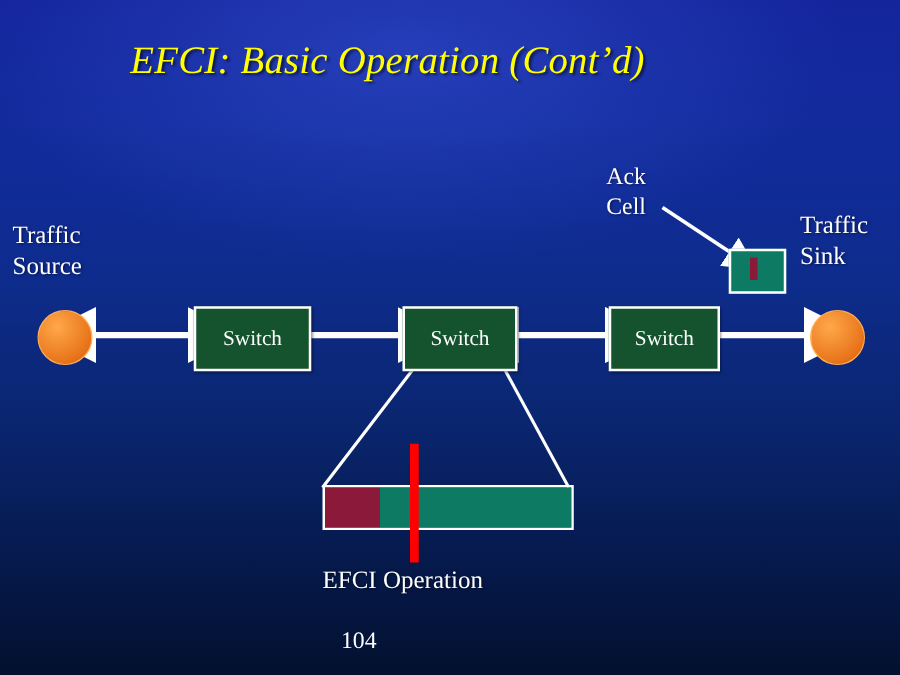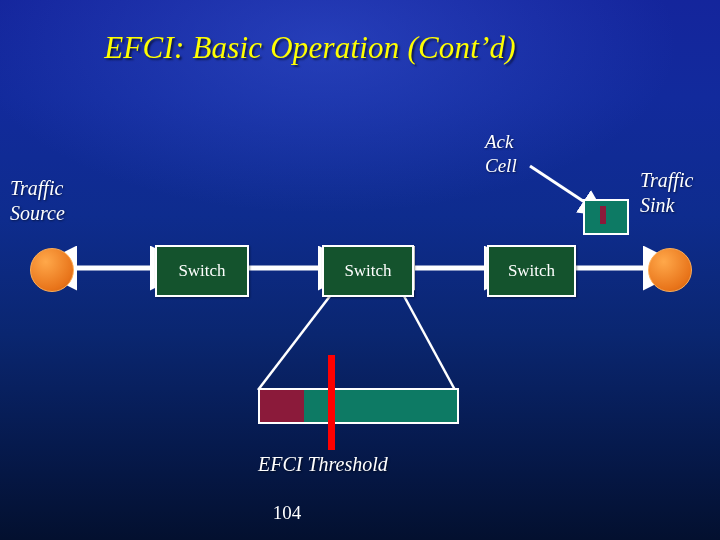--- a/index.html
+++ b/index.html
@@ -19,21 +19,20 @@
     position:absolute;left:0;top:30px;width:620px;text-align:center;
     color:#ffff00;font-size:31px;font-style:italic;letter-spacing:0.2px;
     text-shadow:2px 2px 2px rgba(0,0,0,0.55);
     font-family:"Liberation Serif", serif;
   }
   .lbl{
     position:absolute;color:#ffffff;font-size:20px;line-height:25px;
     font-family:"Liberation Serif", serif;
     text-shadow:1px 1px 2px rgba(0,0,0,0.5);
     white-space:pre-line;
-    font-style:italic;
   }
   .lbl-src{left:10px;top:176px;}
   .lbl-ack{left:485px;top:130px;font-size:19px;line-height:24px;}
   .lbl-sink{left:640px;top:168px;text-align:left;}
   .lbl-thresh{left:258px;top:452px;font-size:20px;}
   .pagenum{
     position:absolute;left:0;top:502px;width:574px;text-align:center;
     color:#ffffff;font-size:19px;font-family:"Liberation Serif", serif;
   }
   .node{
@@ -68,21 +67,21 @@
 <div class="bg-glow"></div>
 
 <div class="title">EFCI: Basic Operation (Cont’d)</div>
 
 <div class="lbl lbl-src">Traffic
 Source</div>
 <div class="lbl lbl-ack">Ack
 Cell</div>
 <div class="lbl lbl-sink">Traffic
 Sink</div>
-<div class="lbl lbl-thresh">EFCI Threshold</div>
+<div class="lbl lbl-thresh">EFCI Operation</div>
 <div class="pagenum">104</div>
 
 <svg class="lines">
   <defs>
     <marker id="arrL" markerWidth="9" markerHeight="9" refX="8" refY="4.5" orient="auto">
       <path d="M9,0 L0,4.5 L9,9 z" fill="#ffffff"></path>
     </marker>
     <marker id="arrR" markerWidth="9" markerHeight="9" refX="1" refY="4.5" orient="auto">
       <path d="M0,0 L9,4.5 L0,9 z" fill="#ffffff"></path>
     </marker>

